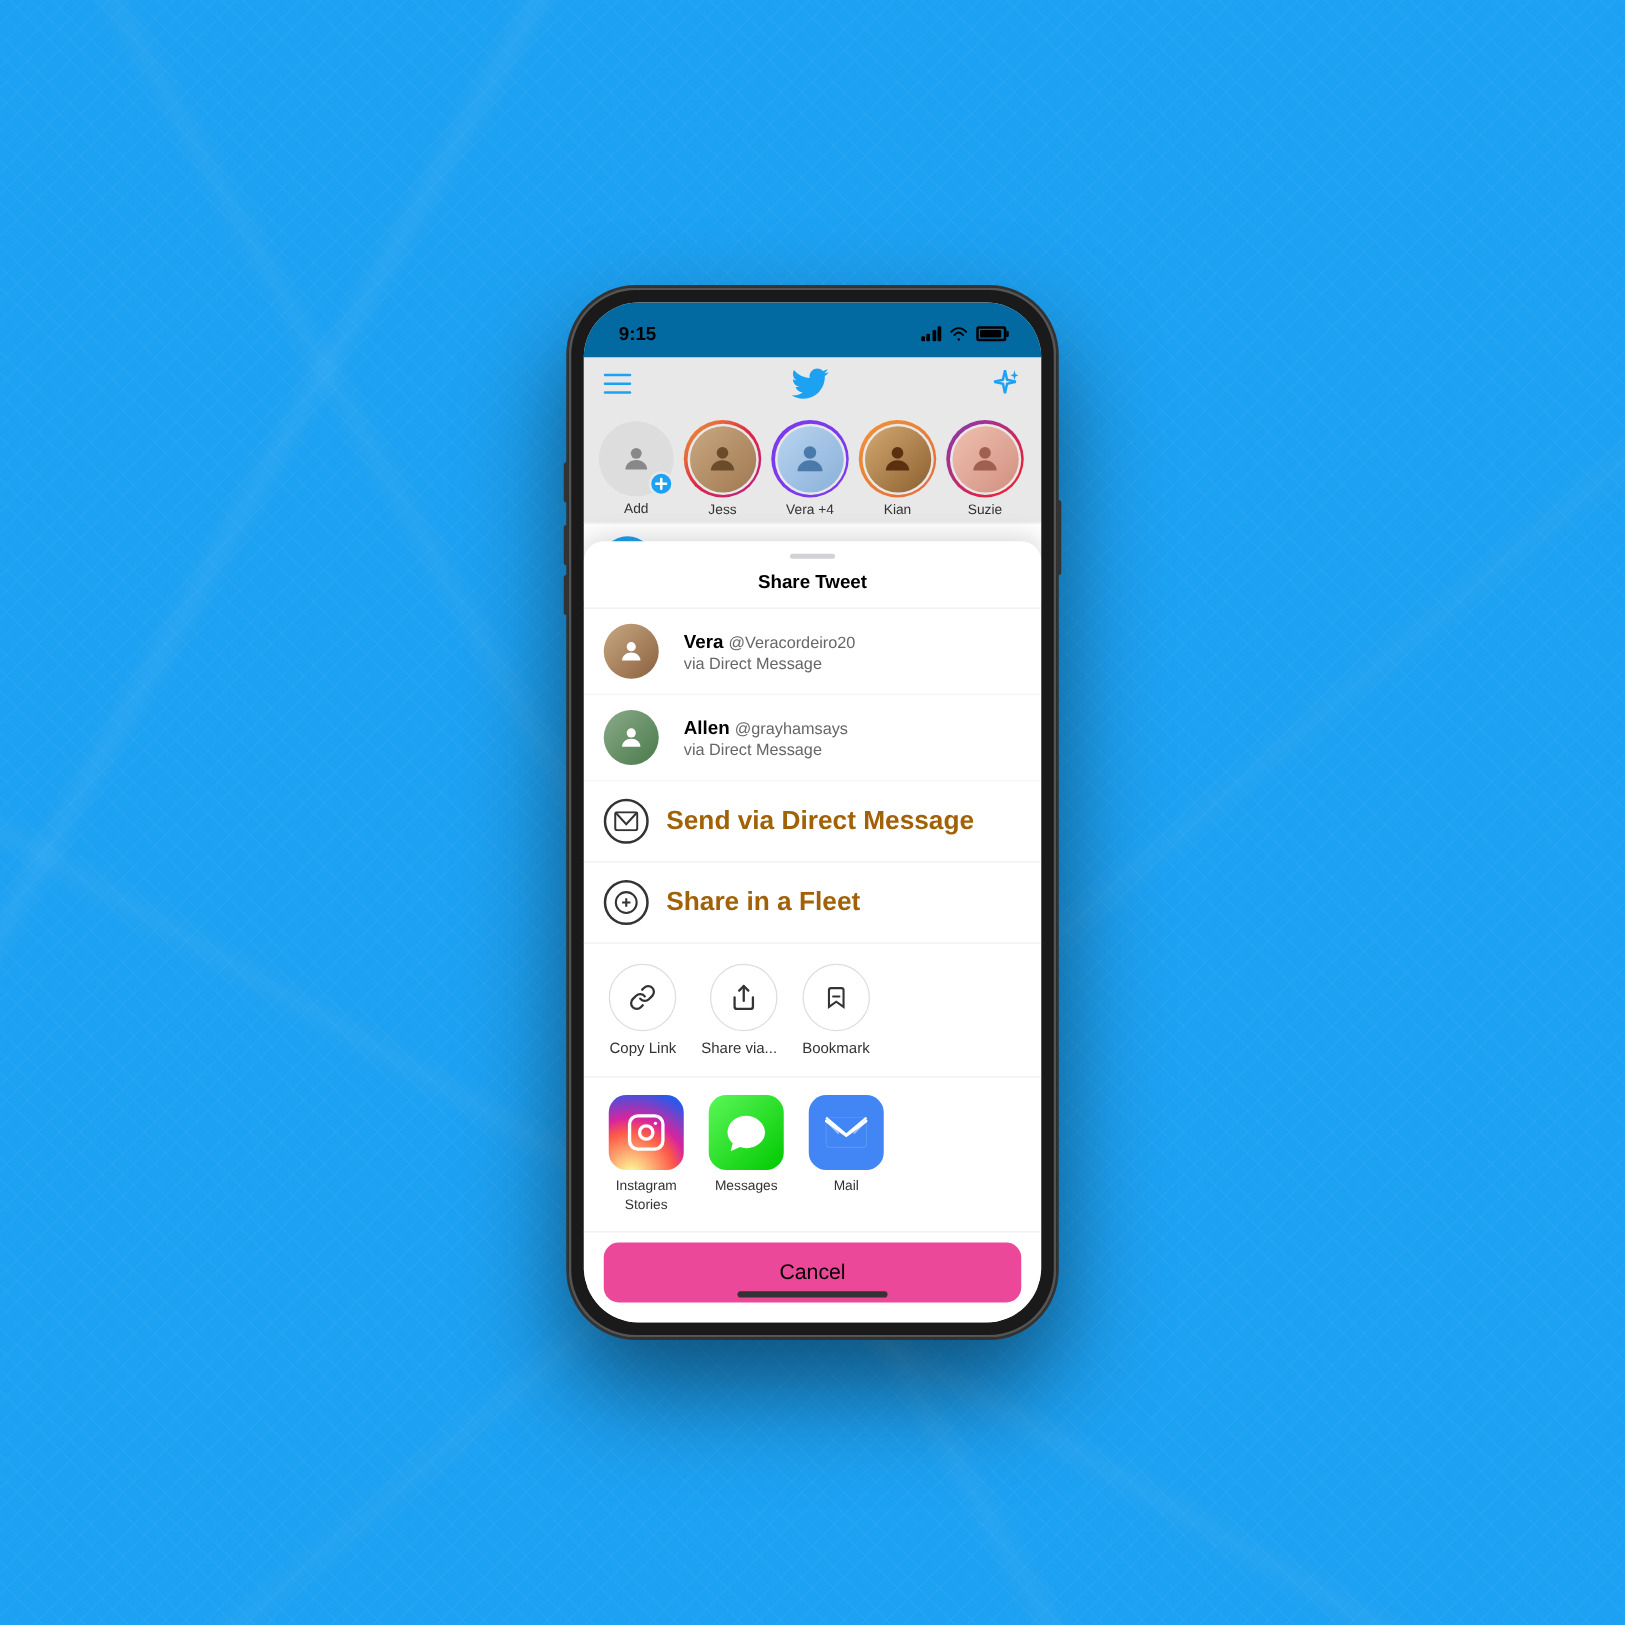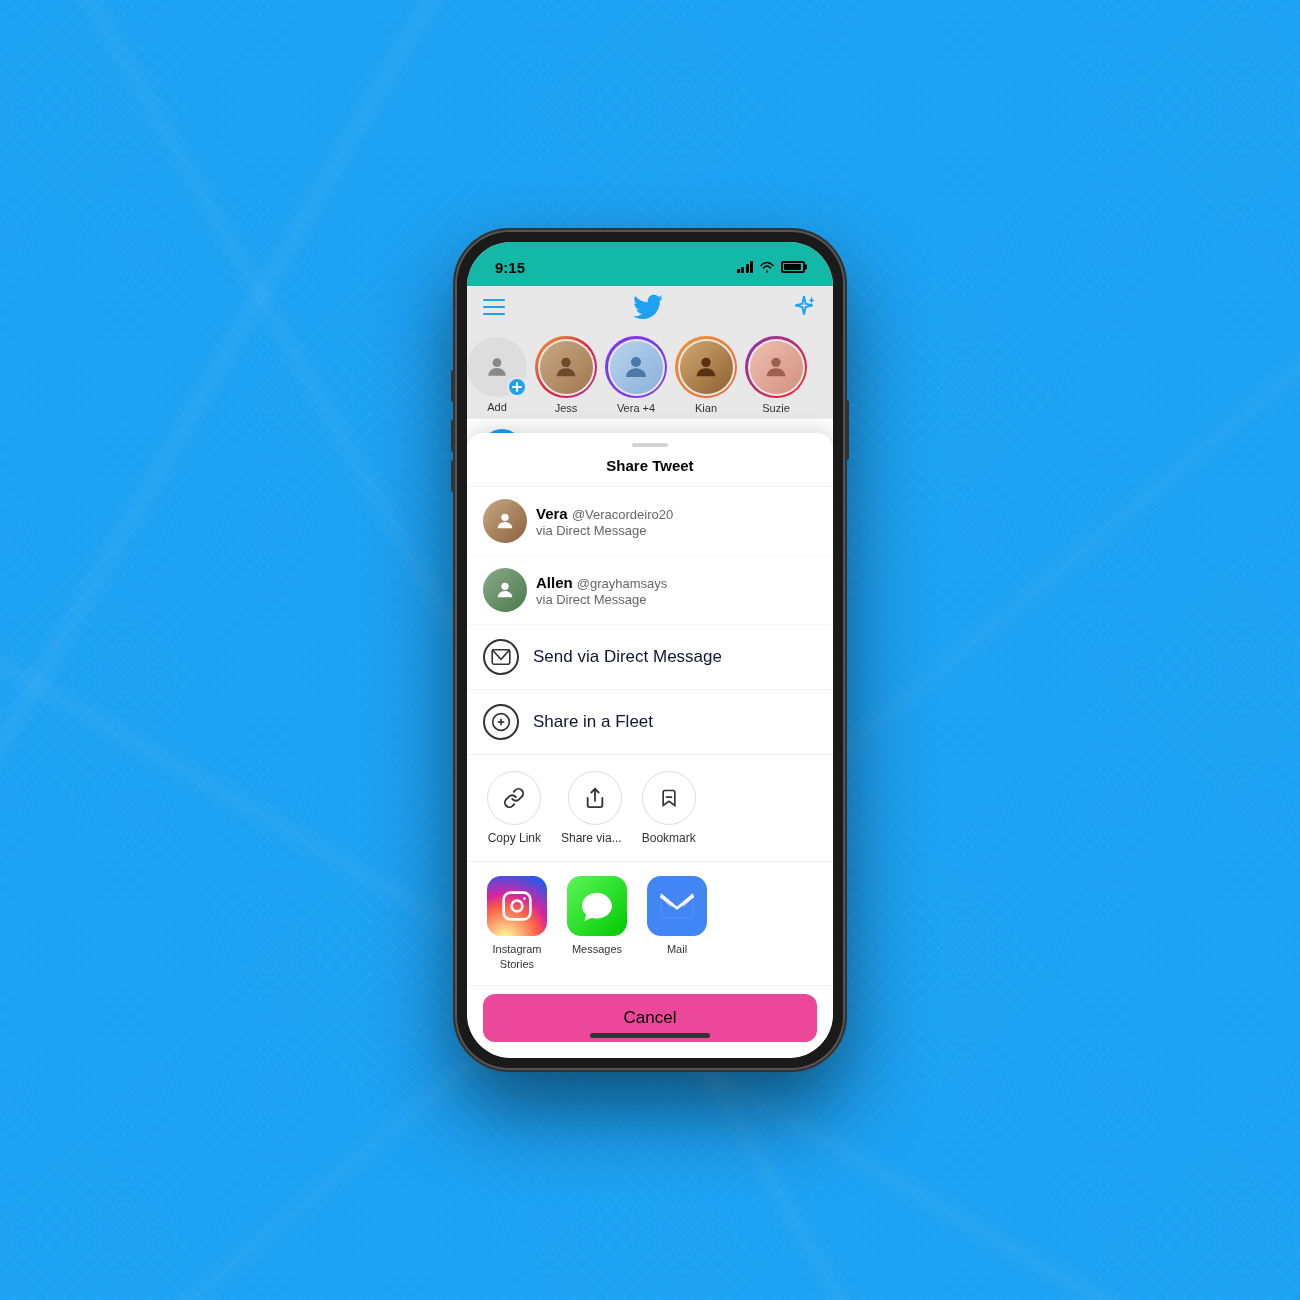--- a/index.html
+++ b/index.html
@@ -89,21 +89,21 @@
       overflow: hidden;
       background: #e8e8e8;
     }
 
     
     .status-bar {
       display: flex;
       justify-content: space-between;
       align-items: center;
       padding: 14px 28px 8px;
-      background: #14b8a6;
+      background: #0369a1;
       height: 44px;
     }
 
     .status-time {
       font-size: 15px;
       font-weight: 600;
       color: #000;
     }
 
     .status-icons {
@@ -175,21 +175,21 @@
     .hamburger-line {
       width: 100%;
       height: 2px;
       background: #1da1f2;
       border-radius: 1px;
     }
 
     
     .stories-row {
       background: #e8e8e8;
-      padding: 8px 0 4px;
+      padding: 8px 12px 4px;
       display: flex;
       gap: 8px;
       align-items: center;
       overflow: hidden;
     }
 
     .story-item {
       display: flex;
       flex-direction: column;
       align-items: center;
@@ -274,21 +274,21 @@
       color: #000;
       padding: 4px 16px 12px;
       border-bottom: 1px solid #f0f0f0;
     }
 
     .dm-item {
       display: flex;
       align-items: center;
       padding: 12px 16px;
       border-bottom: 1px solid #f5f5f5;
-      gap: 9px;
+      gap: 20px;
     }
 
     .dm-avatar {
       width: 44px;
       height: 44px;
       border-radius: 50%;
       flex-shrink: 0;
       display: flex;
       align-items: center;
       justify-content: center;
@@ -329,22 +329,23 @@
       height: 36px;
       border: 2px solid #333;
       border-radius: 50%;
       display: flex;
       align-items: center;
       justify-content: center;
       flex-shrink: 0;
     }
 
     .action-label {
-      font-size: 17px;
-      color: #0f172a;
+      font-size: 21px;
+      color: #a16207;
+      font-weight: bold;
     }
 
     
     .share-icons-row {
       display: flex;
       padding: 16px 20px;
       gap: 20px;
       border-bottom: 1px solid #f0f0f0;
     }
 

